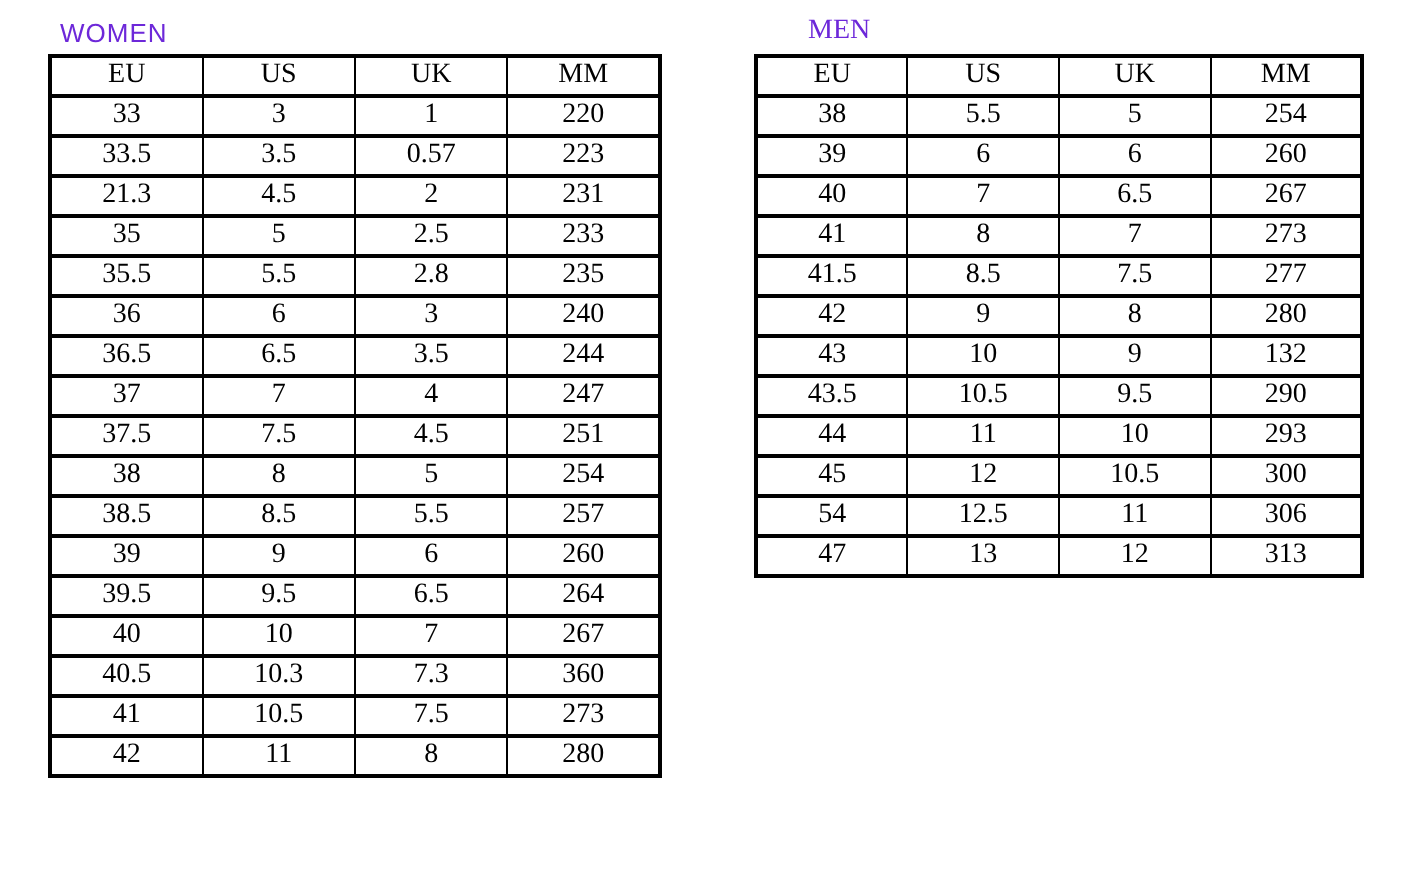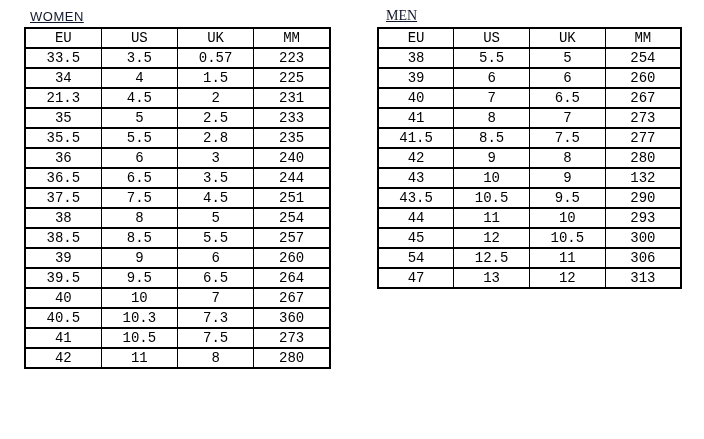--- a/index.html
+++ b/index.html
@@ -10,42 +10,41 @@
     width: 704px;
     height: 439px;
     background: #ffffff;
     position: relative;
     overflow: hidden;
     color: #000000;
   }
   .table-title {
     position: absolute;
     font-size: 13px;
-    text-decoration: underline;
-    color: #0f172a;
+    color: #6d28d9;
     white-space: nowrap;
   }
   .title-women {
     left: 30px;
     top: 9px;
     font-family: "Liberation Sans", sans-serif;
     letter-spacing: 0.5px;
   }
   .title-men {
-    left: 386px;
+    left: 404px;
     top: 8px;
     font-family: "Liberation Serif", serif;
     font-size: 14px;
   }
   table.size-table {
     position: absolute;
     border-collapse: collapse;
     table-layout: fixed;
     border: 2px solid #000;
-    font-family: Liberation Mono, monospace;
+    font-family: Liberation Serif, serif;
     font-size: 14px;
     color: #000;
   }
   .table-women {
     left: 24px;
     top: 27px;
     width: 307px;
   }
   .table-men {
     left: 377px;
@@ -77,32 +76,32 @@
   <thead>
     <tr>
         <th>EU</th>
         <th>US</th>
         <th>UK</th>
         <th>MM</th>
       </tr>
   </thead>
   <tbody>
       <tr>
+        <td>33</td>
+        <td>3</td>
+        <td>1</td>
+        <td>220</td>
+      </tr>
+      <tr>
         <td>33.5</td>
         <td>3.5</td>
         <td>0.57</td>
         <td>223</td>
       </tr>
       <tr>
-        <td>34</td>
-        <td>4</td>
-        <td>1.5</td>
-        <td>225</td>
-      </tr>
-      <tr>
         <td>21.3</td>
         <td>4.5</td>
         <td>2</td>
         <td>231</td>
       </tr>
       <tr>
         <td>35</td>
         <td>5</td>
         <td>2.5</td>
         <td>233</td>
@@ -117,20 +116,26 @@
         <td>36</td>
         <td>6</td>
         <td>3</td>
         <td>240</td>
       </tr>
       <tr>
         <td>36.5</td>
         <td>6.5</td>
         <td>3.5</td>
         <td>244</td>
+      </tr>
+      <tr>
+        <td>37</td>
+        <td>7</td>
+        <td>4</td>
+        <td>247</td>
       </tr>
       <tr>
         <td>37.5</td>
         <td>7.5</td>
         <td>4.5</td>
         <td>251</td>
       </tr>
       <tr>
         <td>38</td>
         <td>8</td>

